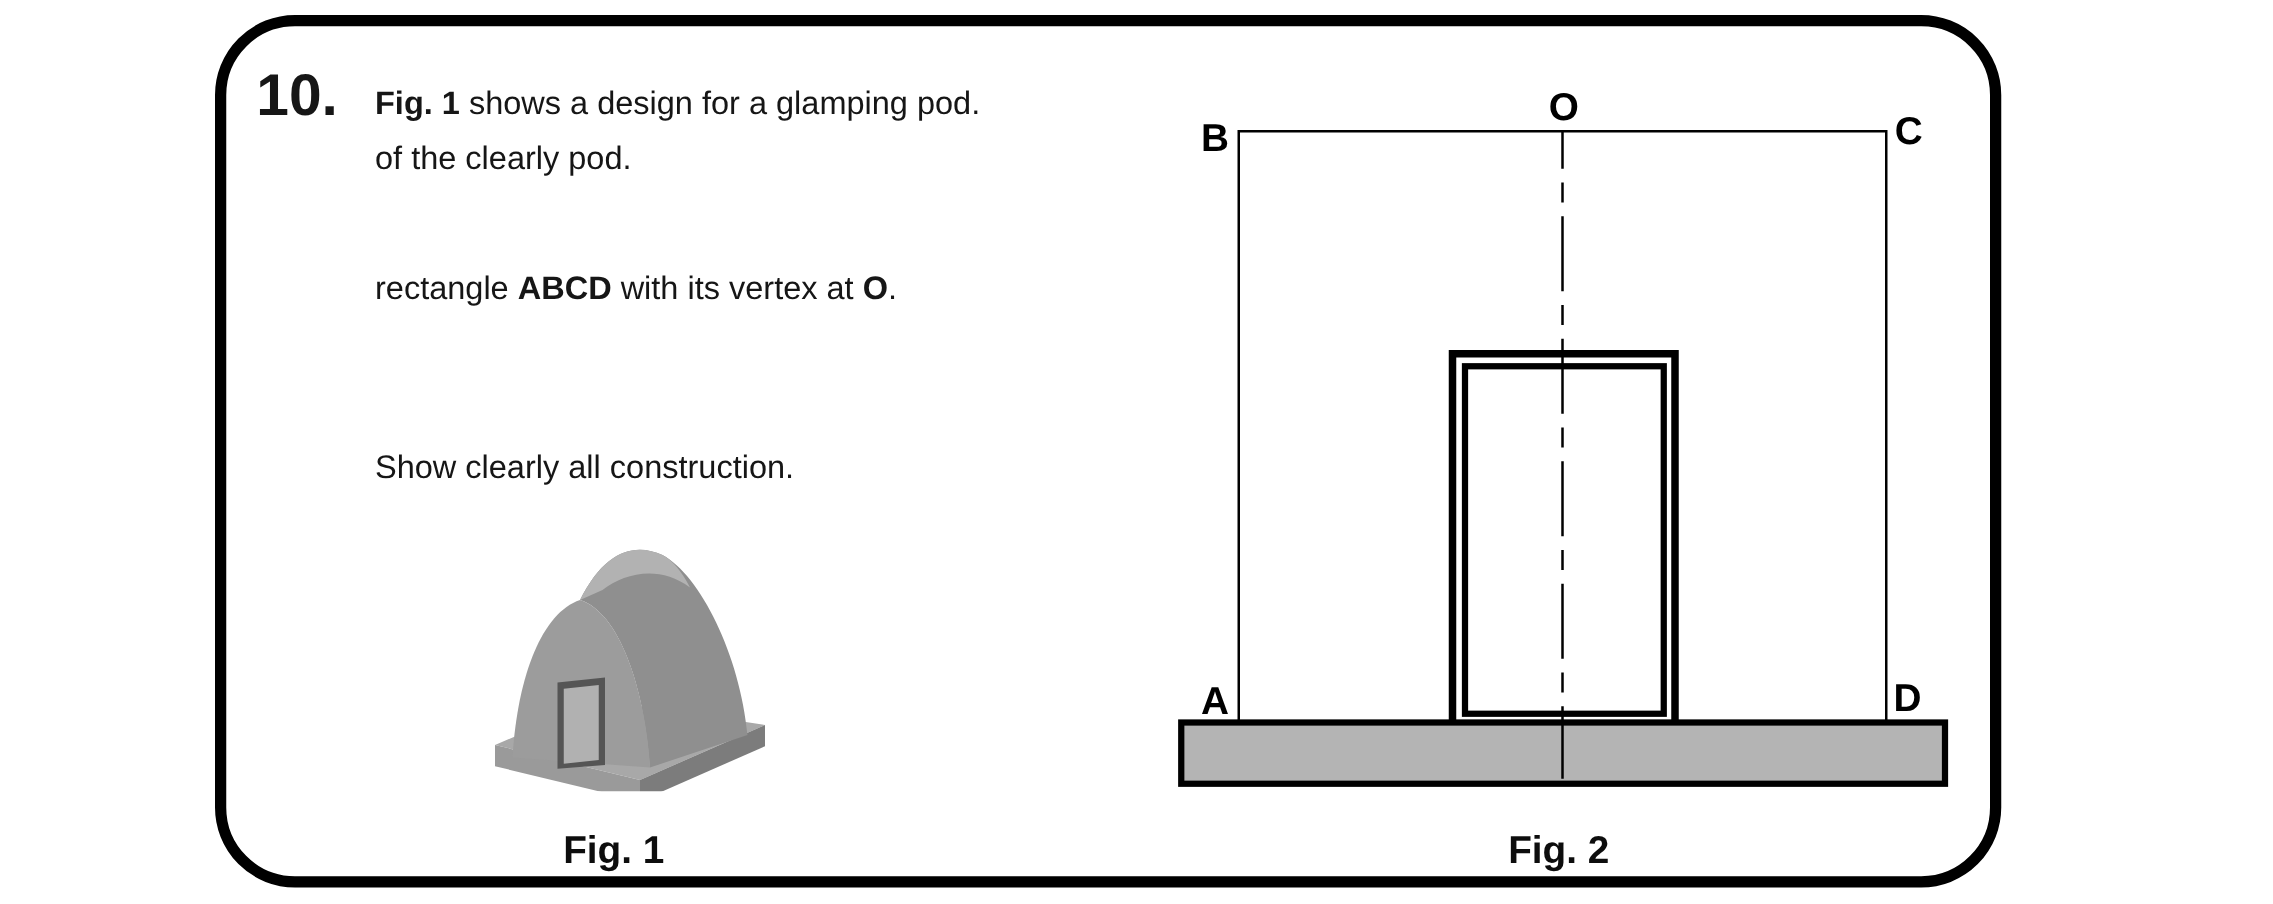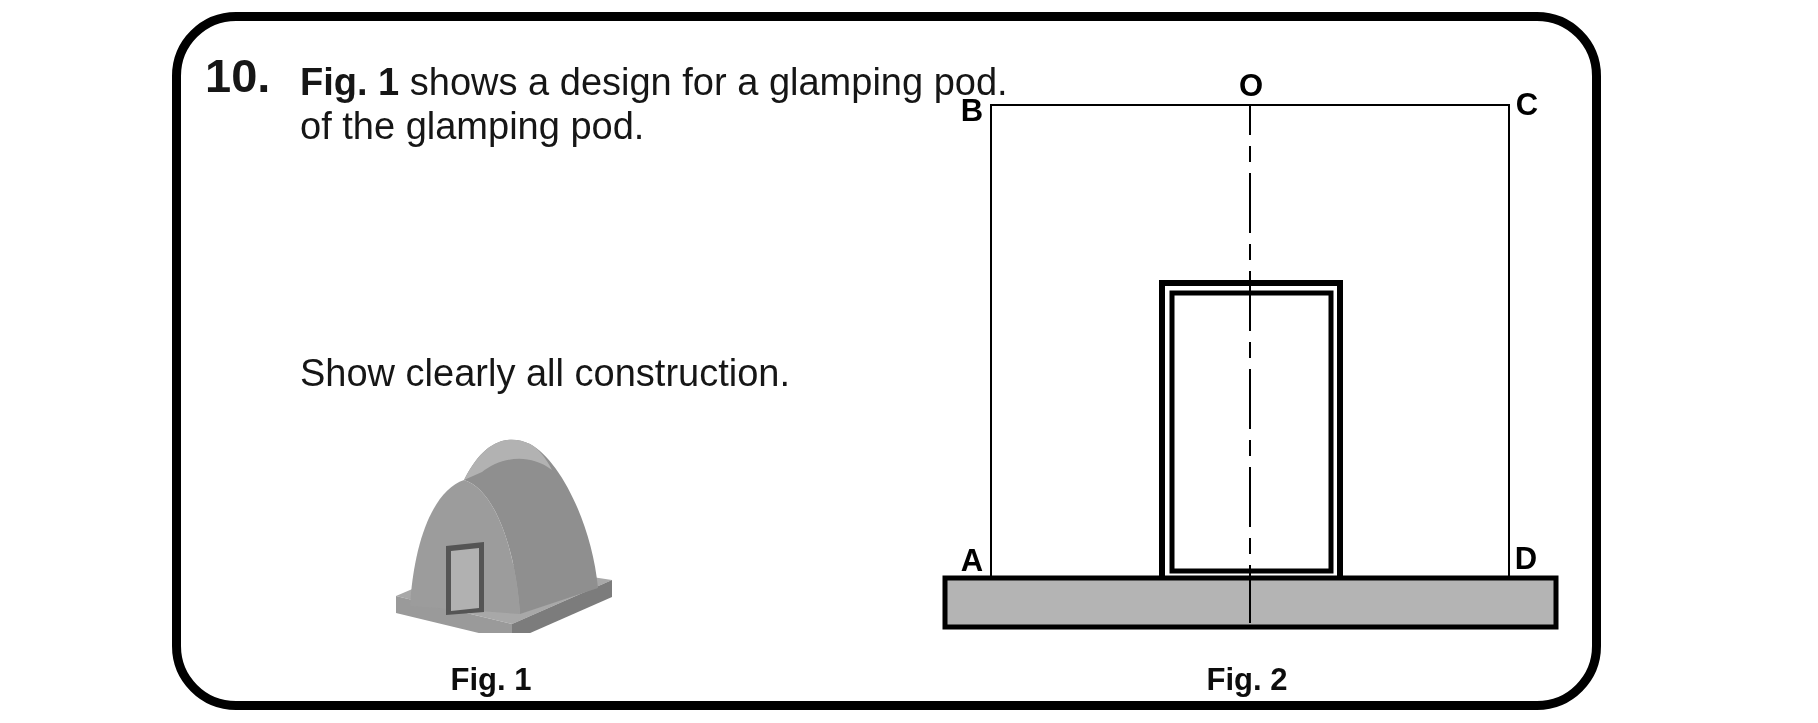--- a/index.html
+++ b/index.html
@@ -8,21 +8,21 @@
     font-family:"Liberation Sans", sans-serif; color:#161616; overflow:hidden;
   }
   .frame {
     position:absolute; left:172px; top:12px; width:1429px; height:698px;
     border:9px solid #000; border-radius:64px; box-sizing:border-box; background:#fff;
   }
   .qnum {
     position:absolute; left:205px; top:52px;
     font-size:47px; font-weight:bold; line-height:1;
   }
-  .para { position:absolute; left:300px; font-size:38px; line-height:44px; }
+  .para { position:absolute; left:300px; font-size:26px; line-height:44px; }
   .qline { white-space:pre; }
   .b { font-weight:bold; }
   .caption {
     position:absolute; width:220px; text-align:center;
     font-size:31px; font-weight:bold; color:#0d0d0d;
   }
   .art { position:absolute; }
   .figlabel {
     font-family:"Liberation Sans", sans-serif; font-weight:bold; font-size:31px; fill:#000;
   }
@@ -31,24 +31,25 @@
 <body>
 
 <div class="page">
 
   <div class="frame"></div>
 
   <div class="qnum">10.</div>
 
   <div class="para" style="top:60px">
     <div class="qline"><span class="b">Fig. 1</span><span> shows a design for a glamping pod.</span></div>
-    <div class="qline"><span>of the glamping pod.</span></div>
+    <div class="qline"><span>of the clearly pod.</span></div>
   </div>
 
   <div class="para" style="top:208px">
+    <div class="qline"><span>rectangle </span><span class="b">ABCD</span><span> with its vertex at </span><span class="b">O</span><span>.</span></div>
   </div>
 
   <div class="para" style="top:351px">
     <div class="qline"><span>Show clearly all construction.</span></div>
   </div>
 
   <svg class="art" style="left:388px; top:428px;" width="235" height="205" viewBox="0 0 235 205">
 
     <polygon points="8,168 92,132 224,152 124,196" fill="#a8a8a8"></polygon>
     <polygon points="8,168 124,196 124,213 8,185" fill="#9a9a9a"></polygon>

